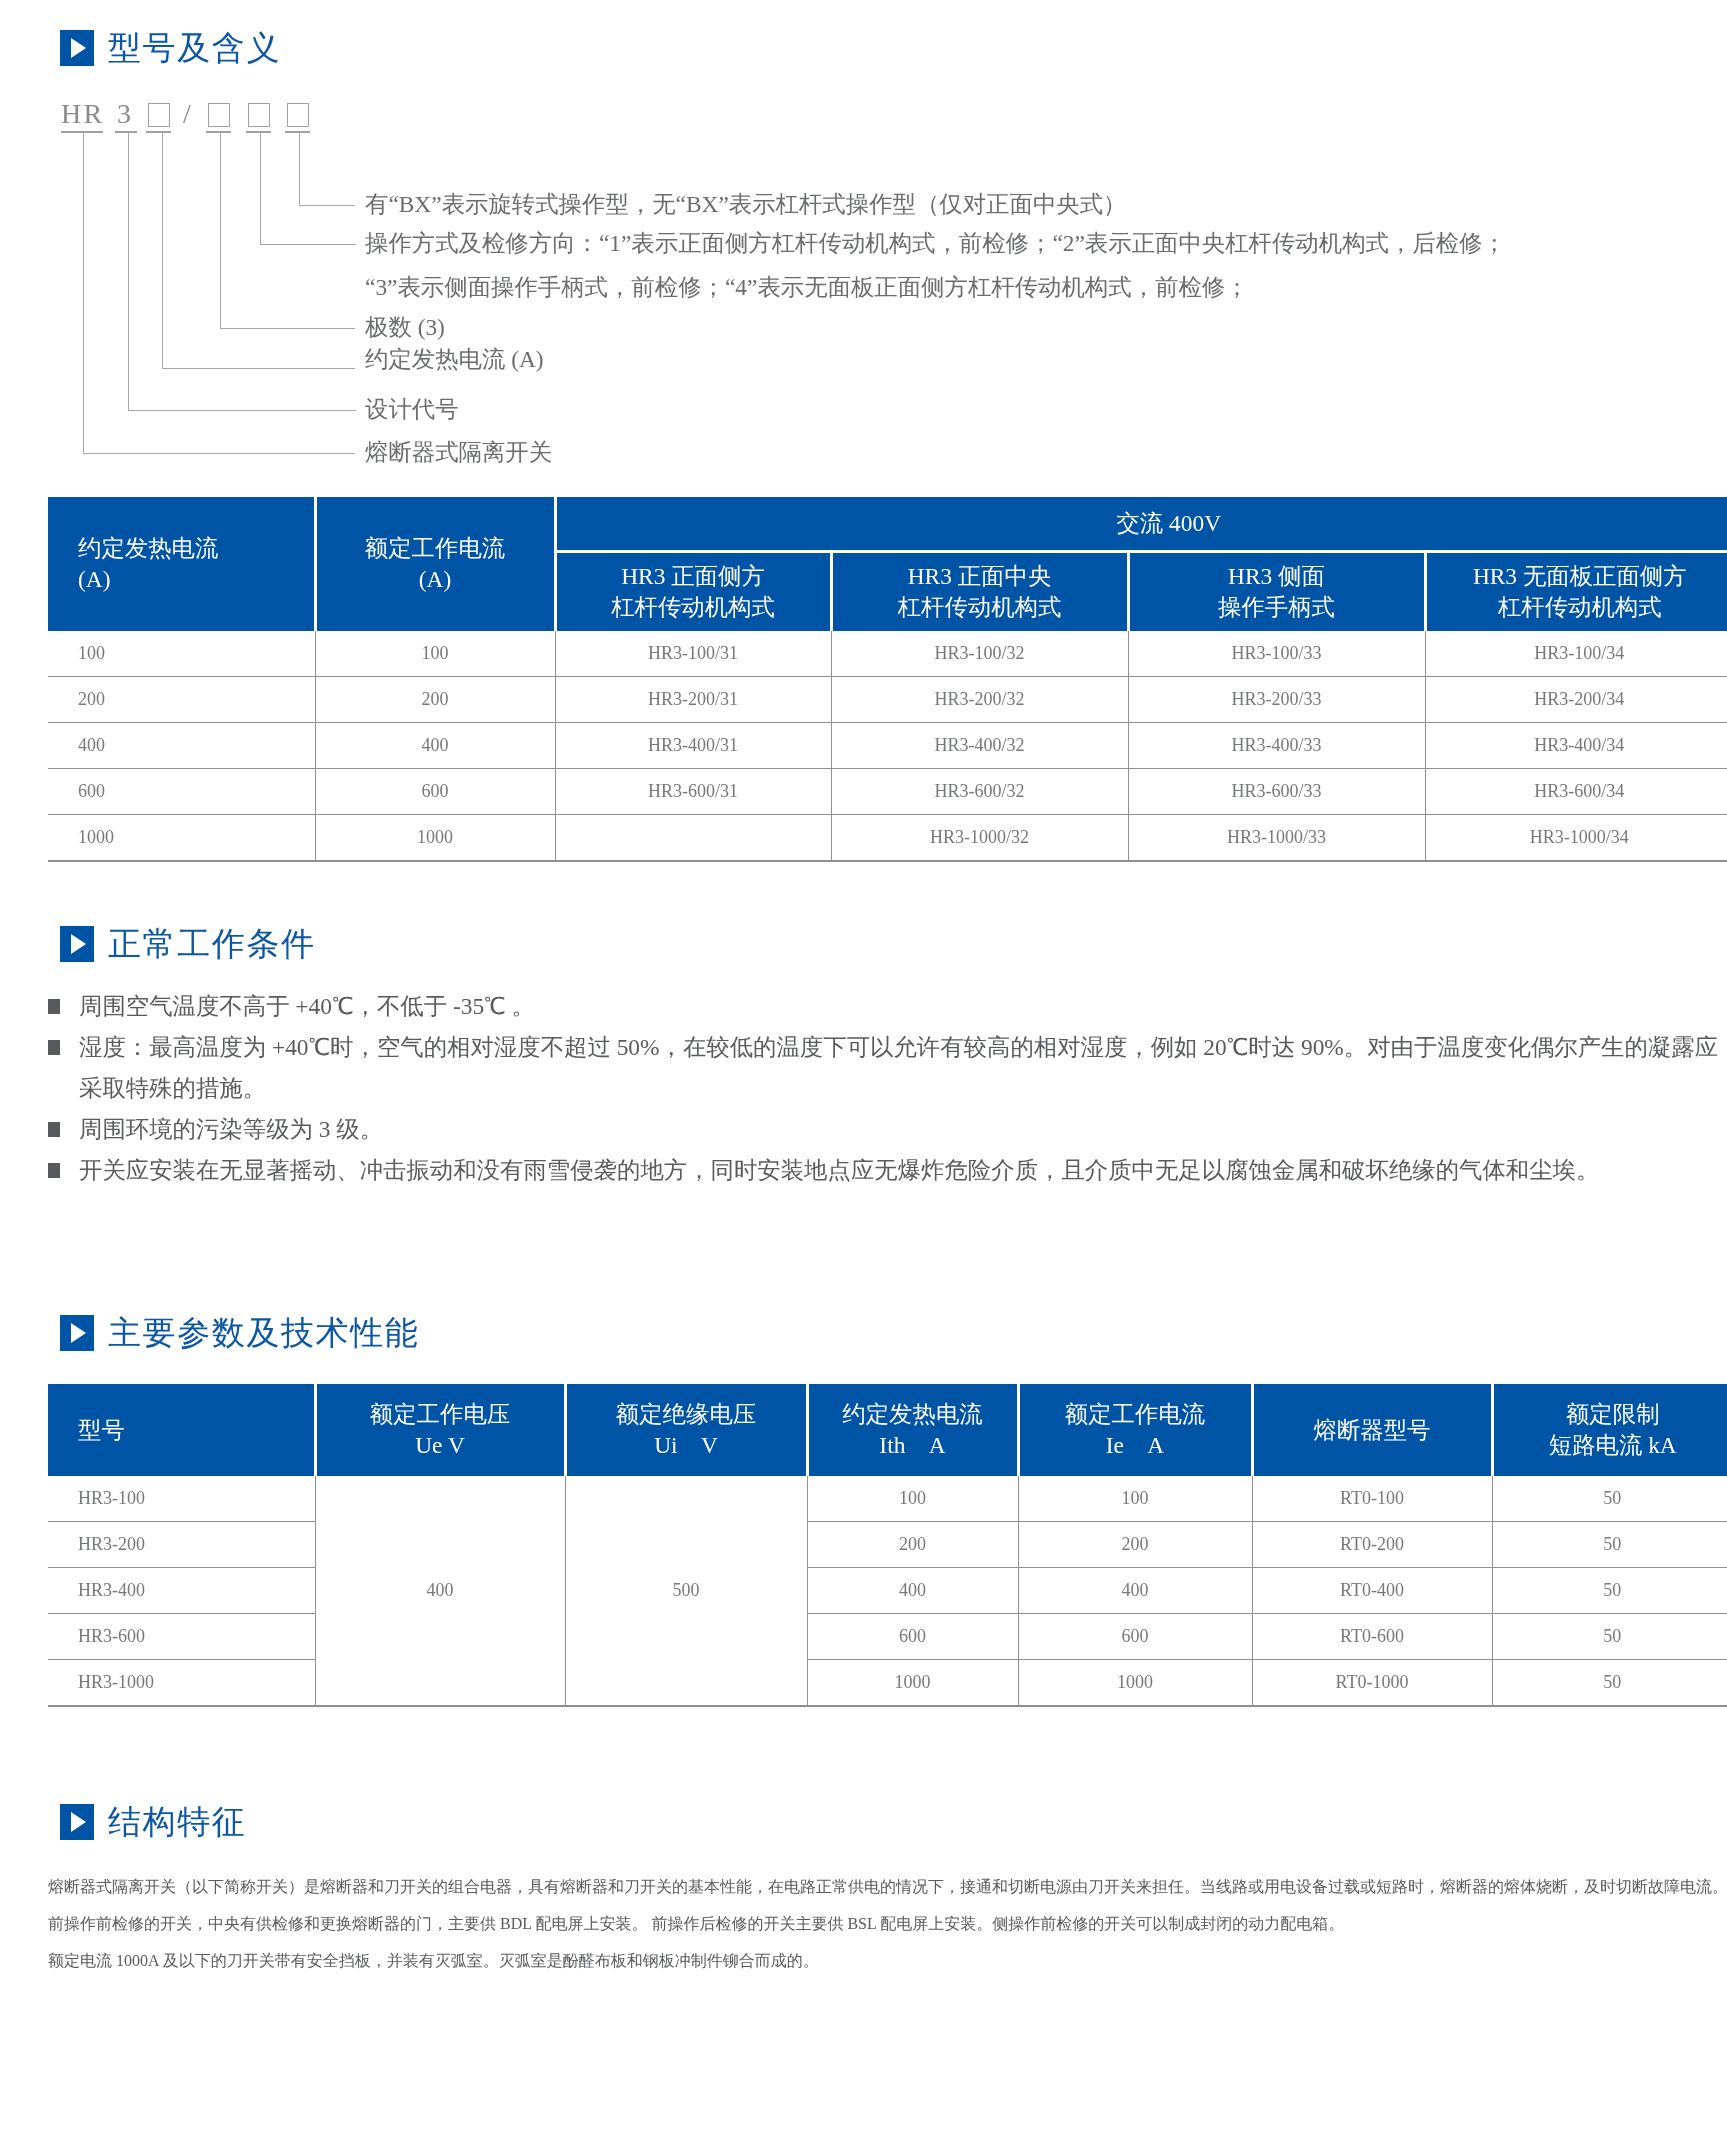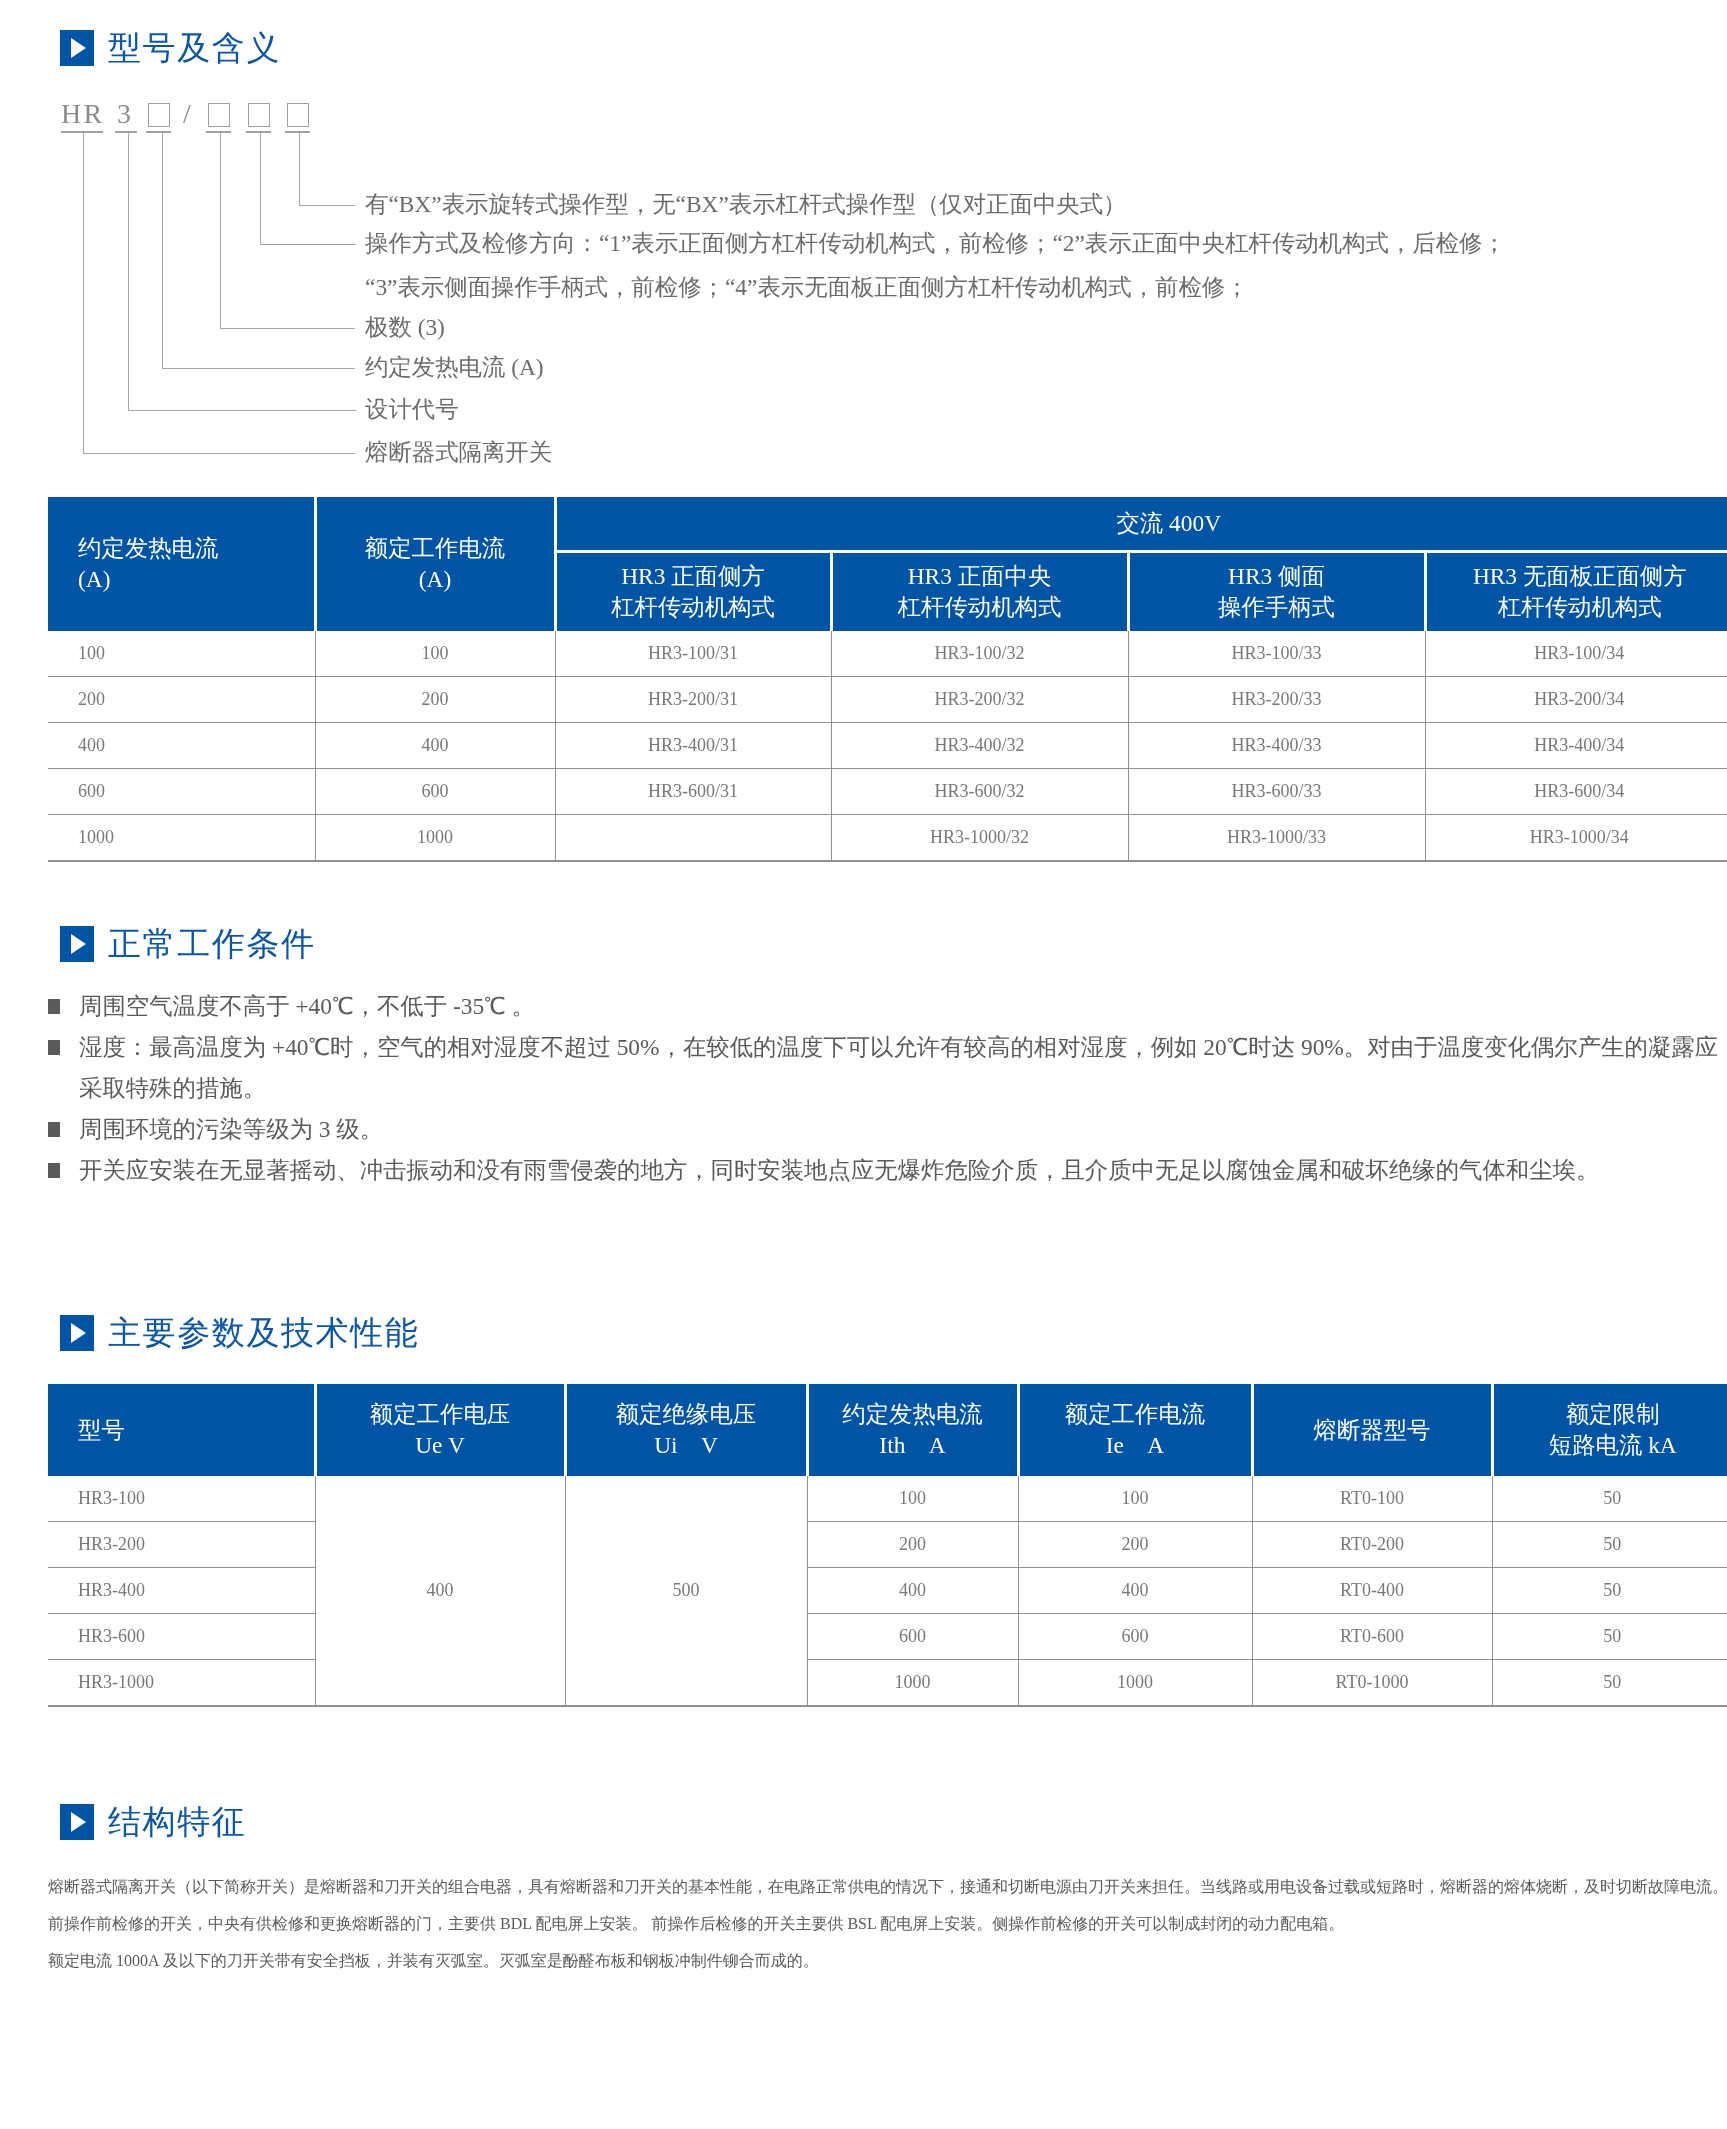--- a/index.html
+++ b/index.html
@@ -78,21 +78,21 @@
     <div class="conn" style="left:194px;top:133px;width:134px;height:195px"></div>
     <div class="conn" style="left:136px;top:133px;width:192px;height:235px"></div>
     <div class="conn" style="left:102px;top:133px;width:227px;height:277px"></div>
     <div class="conn" style="left:57px;top:133px;width:271px;height:320px"></div>
 
     <div id="diagram-labels">
         <div class="dlabel" style="top: 189px;">有“BX”表示旋转式操作型，无“BX”表示杠杆式操作型（仅对正面中央式）</div>
         <div class="dlabel" style="top: 228px;">操作方式及检修方向：“1”表示正面侧方杠杆传动机构式，前检修；“2”表示正面中央杠杆传动机构式，后检修；</div>
         <div class="dlabel" style="top: 272px;">“3”表示侧面操作手柄式，前检修；“4”表示无面板正面侧方杠杆传动机构式，前检修；</div>
         <div class="dlabel" style="top: 312px;">极数 (3)</div>
-        <div class="dlabel" style="top: 352px;">约定发热电流 (A)</div>
+        <div class="dlabel" style="top: 344px;">约定发热电流 (A)</div>
         <div class="dlabel" style="top: 394px;">设计代号</div>
         <div class="dlabel" style="top: 437px;">熔断器式隔离开关</div>
       </div>
   </div>
 
   <table class="t1" style="top:497px" id="table1">
       <colgroup>
         <col style="width: 267px;">
         <col style="width: 240px;">
         <col style="width: 276px;">

